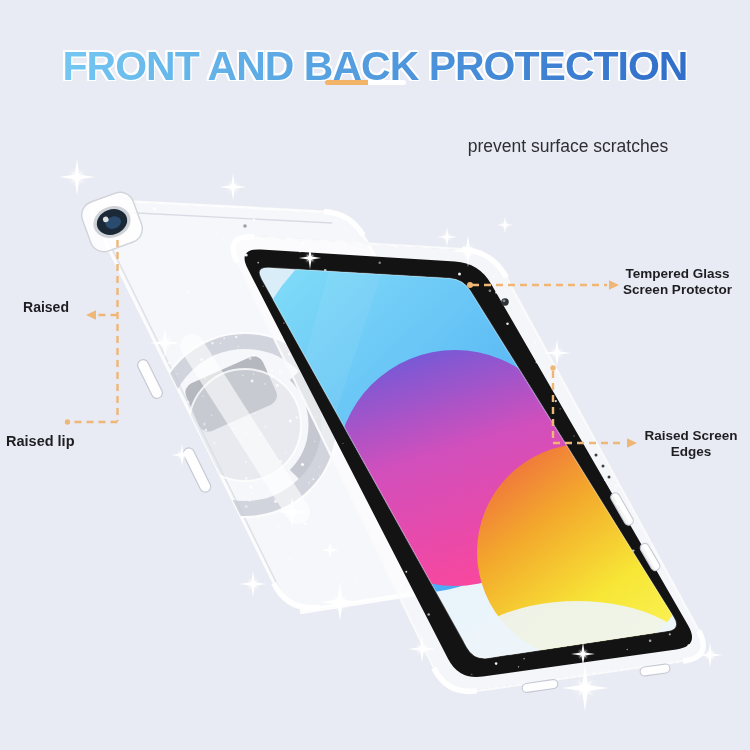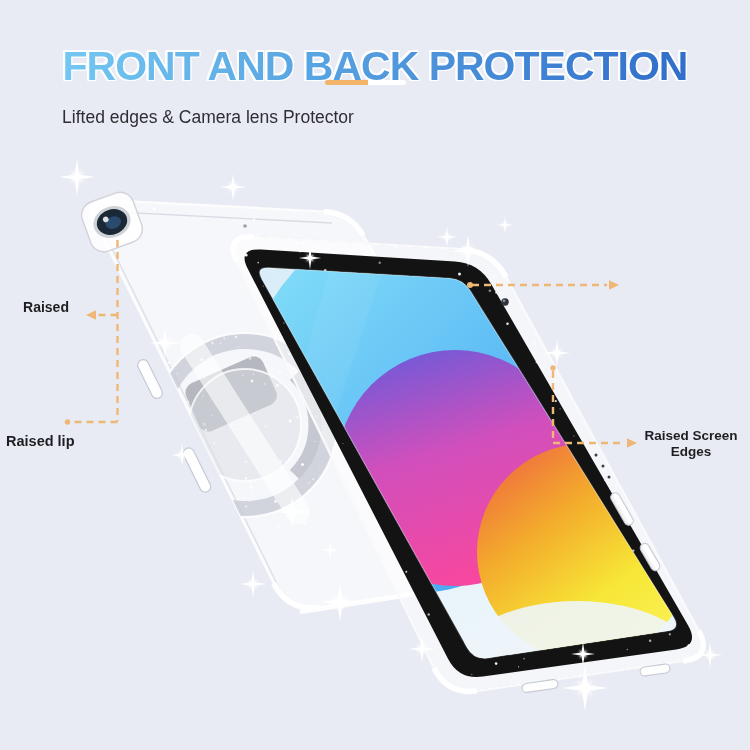--- a/index.html
+++ b/index.html
@@ -34,24 +34,25 @@
 <div class="stage">
 
   <h1 class="title">FRONT AND BACK PROTECTION</h1>
 
   <div class="divider">
     <span class="seg-o"></span>
     <span class="seg-w"></span>
   </div>
 
   <div class="desc desc-left">
-    <span>Lifted edges &amp; Camera lens Protector</span><br>
+    <br>
   </div>
   <div class="desc desc-right">
     <br>
+    <span>prevent surface scratches</span>
   </div>
 
   <svg class="scene" id="scene" width="750" height="750" viewBox="0 0 750 750">
     <defs>
       <linearGradient id="gCyan" x1="0" y1="0" x2="0.9" y2="1">
         <stop offset="0" stop-color="#87e4f8"></stop>
         <stop offset="1" stop-color="#3f9ff3"></stop>
       </linearGradient>
       <linearGradient id="gPink" x1="0.25" y1="0" x2="0.55" y2="1">
         <stop offset="0" stop-color="#6f5ad8"></stop>
@@ -675,17 +676,21 @@
       <polygon points="637,443 627,438.2 627,447.8"></polygon>
     </g>
   </svg>
 
   <div class="callout co-camera">
     <span>Raised</span>
   </div>
   <div class="callout co-lip">
     <span>Raised lip</span>
   </div>
+  <div class="callout co-glass">
+    <span>Tempered Glass</span>
+    <span>Screen Protector</span>
+  </div>
   <div class="callout co-edges">
     <span>Raised Screen</span>
     <span>Edges</span>
   </div>
 </div>
 
 </body></html>

